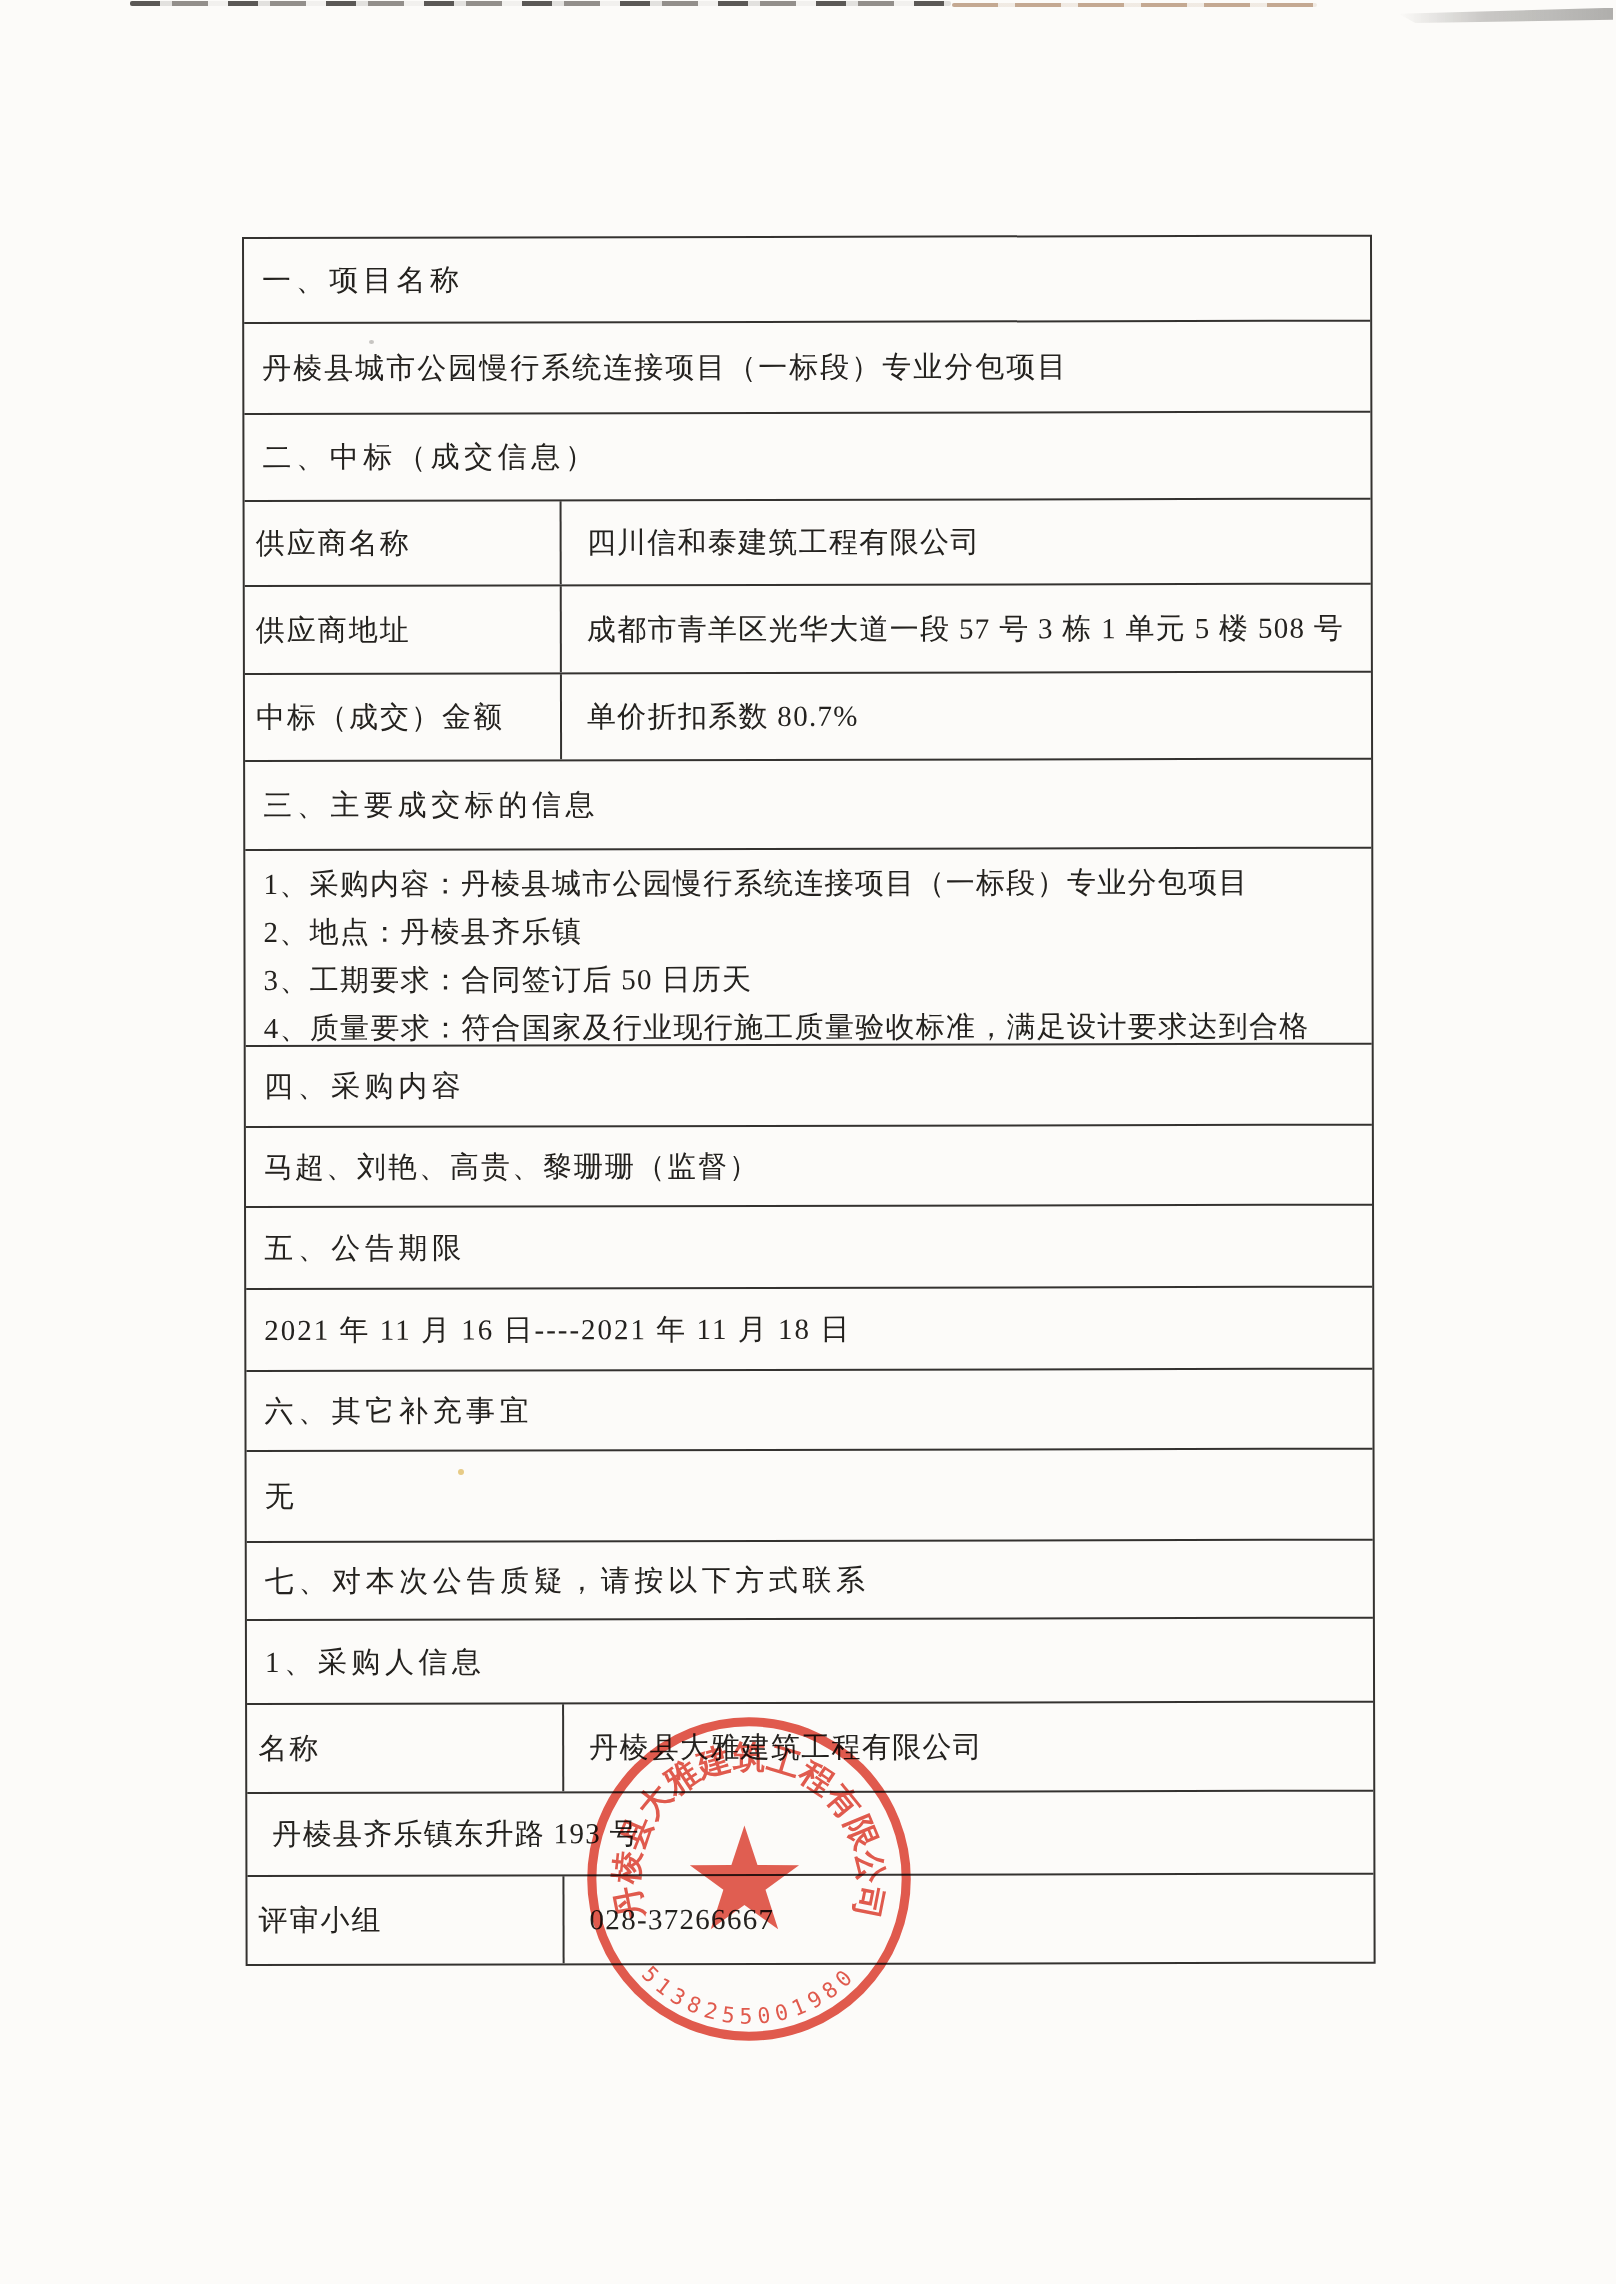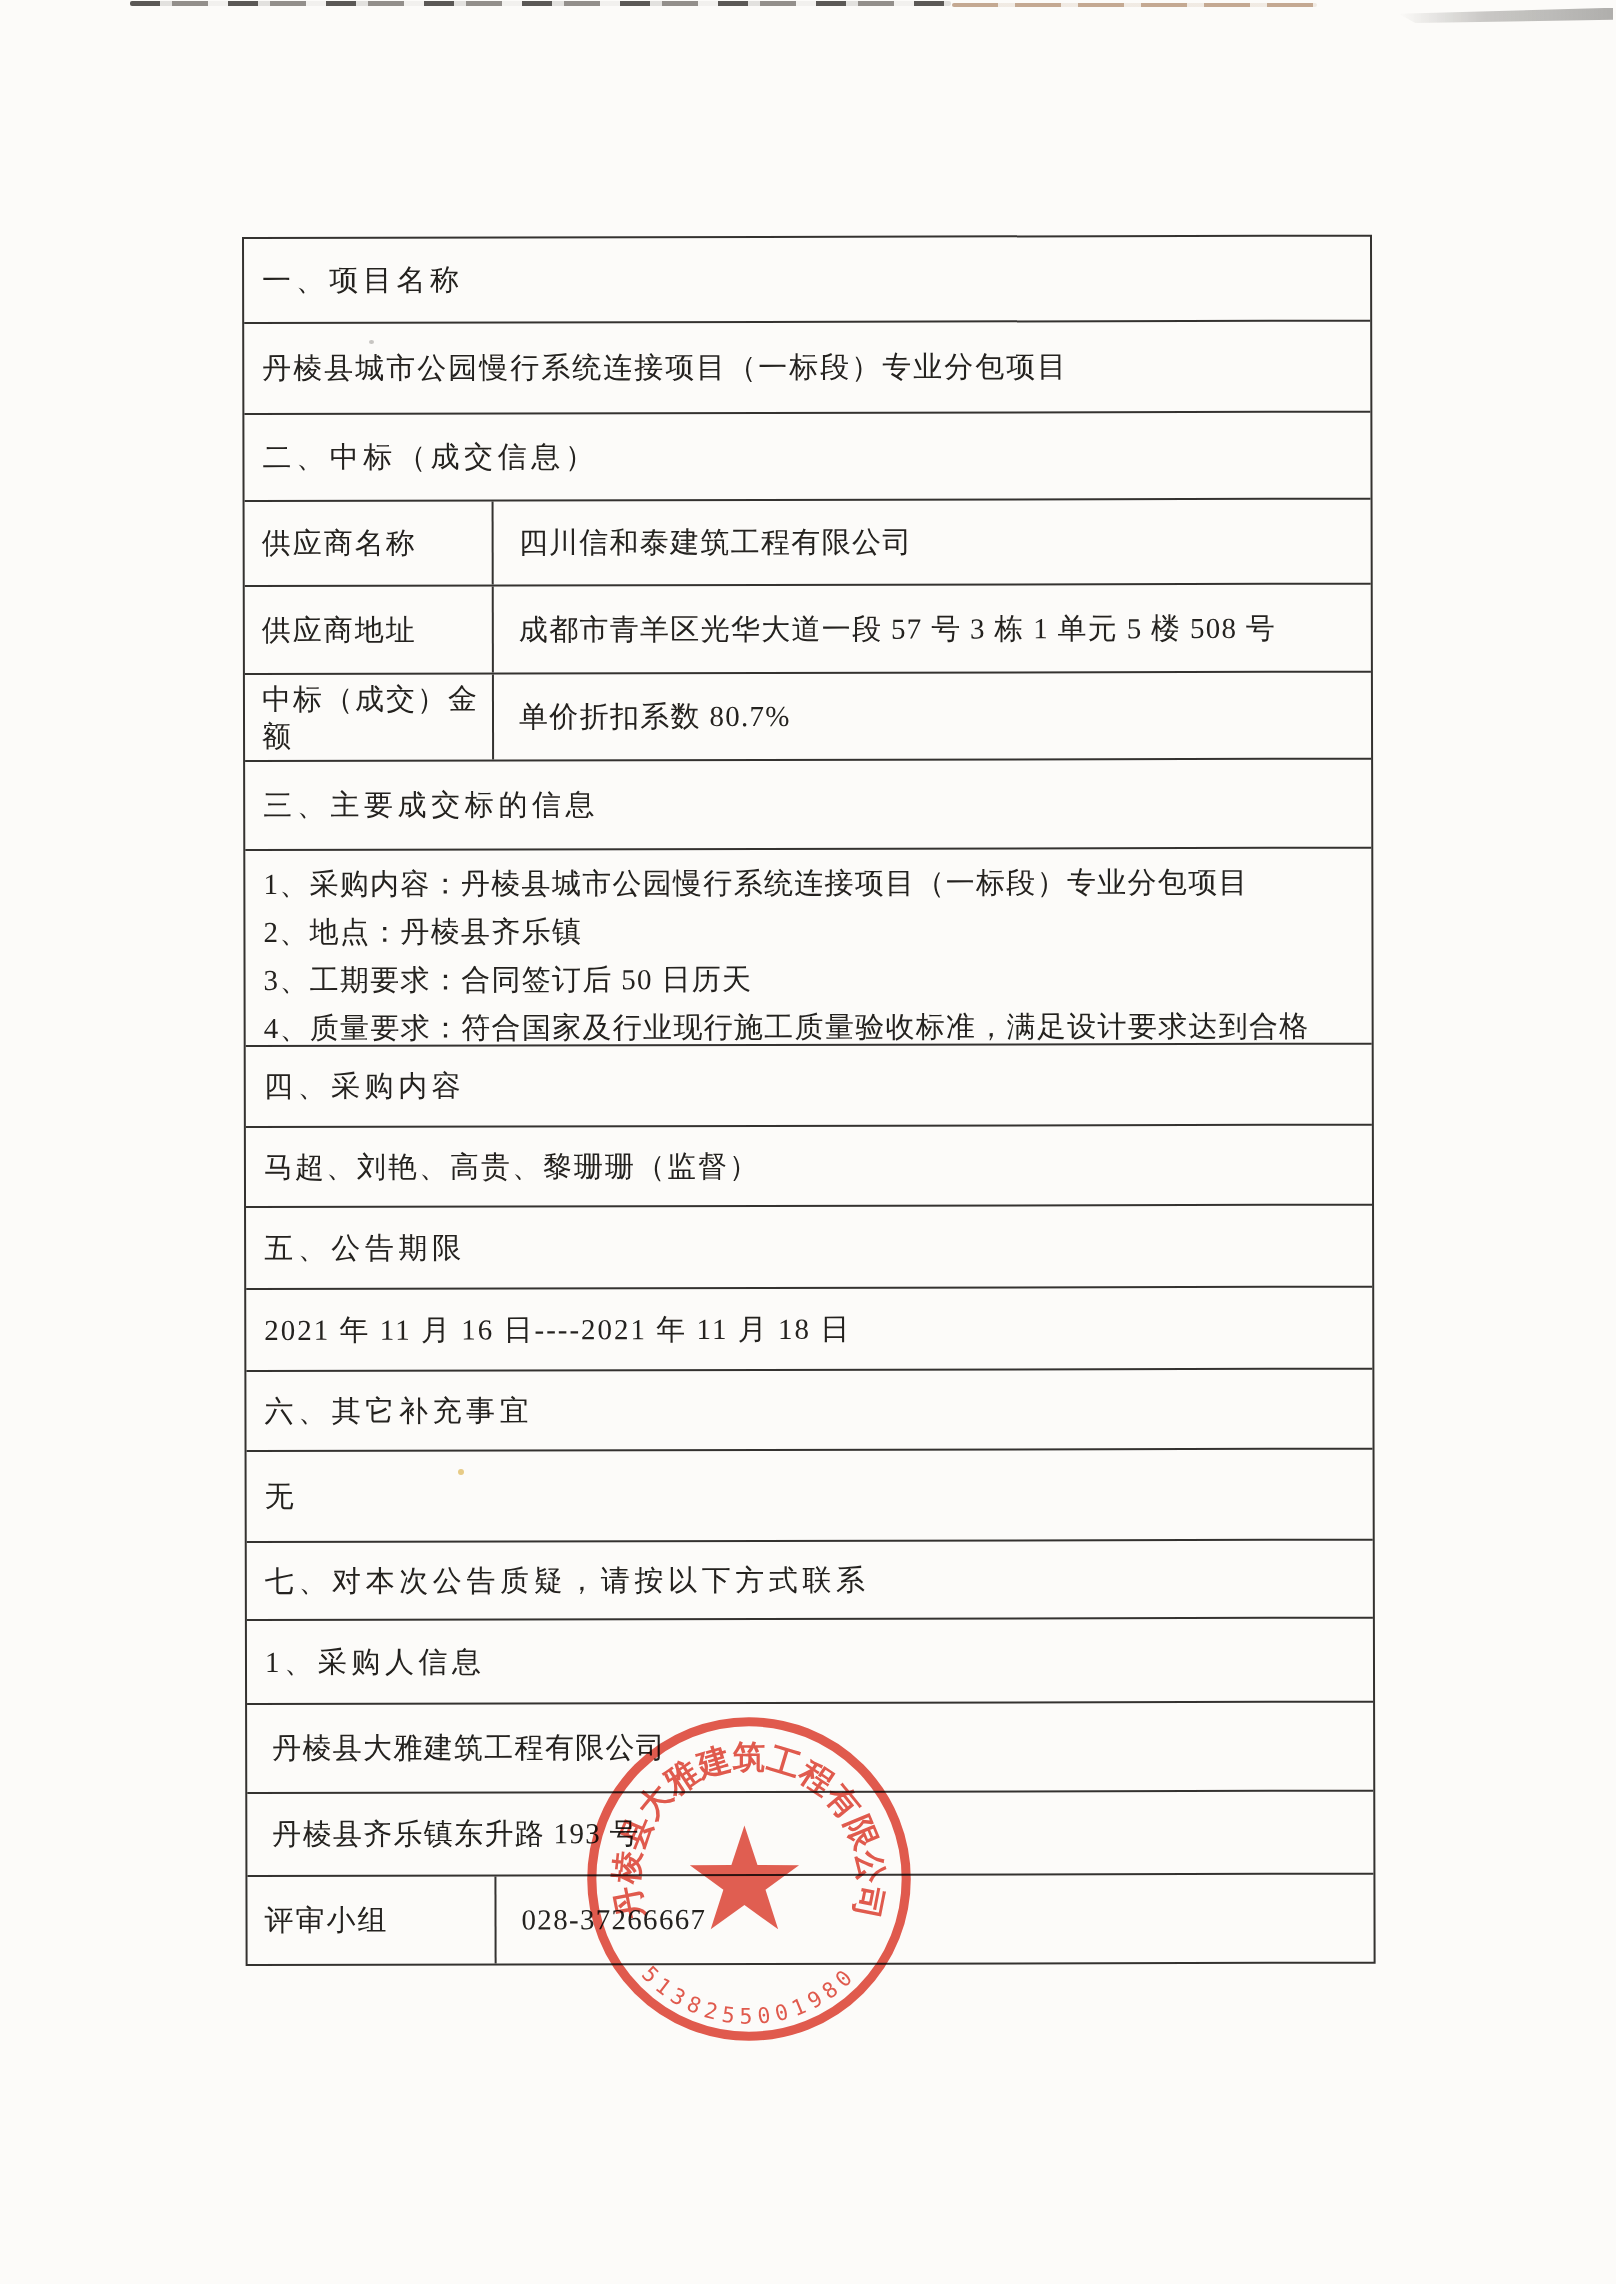--- a/index.html
+++ b/index.html
@@ -53,25 +53,25 @@
     border-bottom: 2.6px solid #343230;
     display: flex;
     align-items: center;
     font-size: 29px;
     line-height: 1.25;
   }
   .row:last-child { border-bottom: none; }
   .row.section { padding-left: 18px; letter-spacing: 4.6px; }
   .row.content { padding-left: 18px; letter-spacing: 2px; }
   .cell-label {
-    width: 249px; height: 100%;
+    width: 317px; height: 100%;
     box-sizing: border-box;
     border-right: 2.6px solid #343230;
     display: flex; align-items: center;
-    padding-left: 17px;
+    padding-left: 11px;
     letter-spacing: 2px;
     flex: none;
   }
   .cell-value {
     flex: 1;
     padding-left: 25px;
     letter-spacing: 1.3px;
   }
   .row.list-block {
     display: block;
@@ -164,20 +164,21 @@
 
   <div class="row section" style="height:78px">
     <span>七、对本次公告质疑，请按以下方式联系</span>
   </div>
 
   <div class="row section" style="height:84px">
     <span>1、采购人信息</span>
   </div>
 
   <div class="row" style="height:89px">
+    <div class="cell-label">名称</div>
     <div class="cell-value">丹棱县大雅建筑工程有限公司</div>
   </div>
 
   <div class="row" style="height:83px">
     <div class="cell-value">丹棱县齐乐镇东升路 193 号</div>
   </div>
 
   <div class="row" style="height:87px">
     <div class="cell-label">评审小组</div>
     <div class="cell-value">028-37266667</div>

